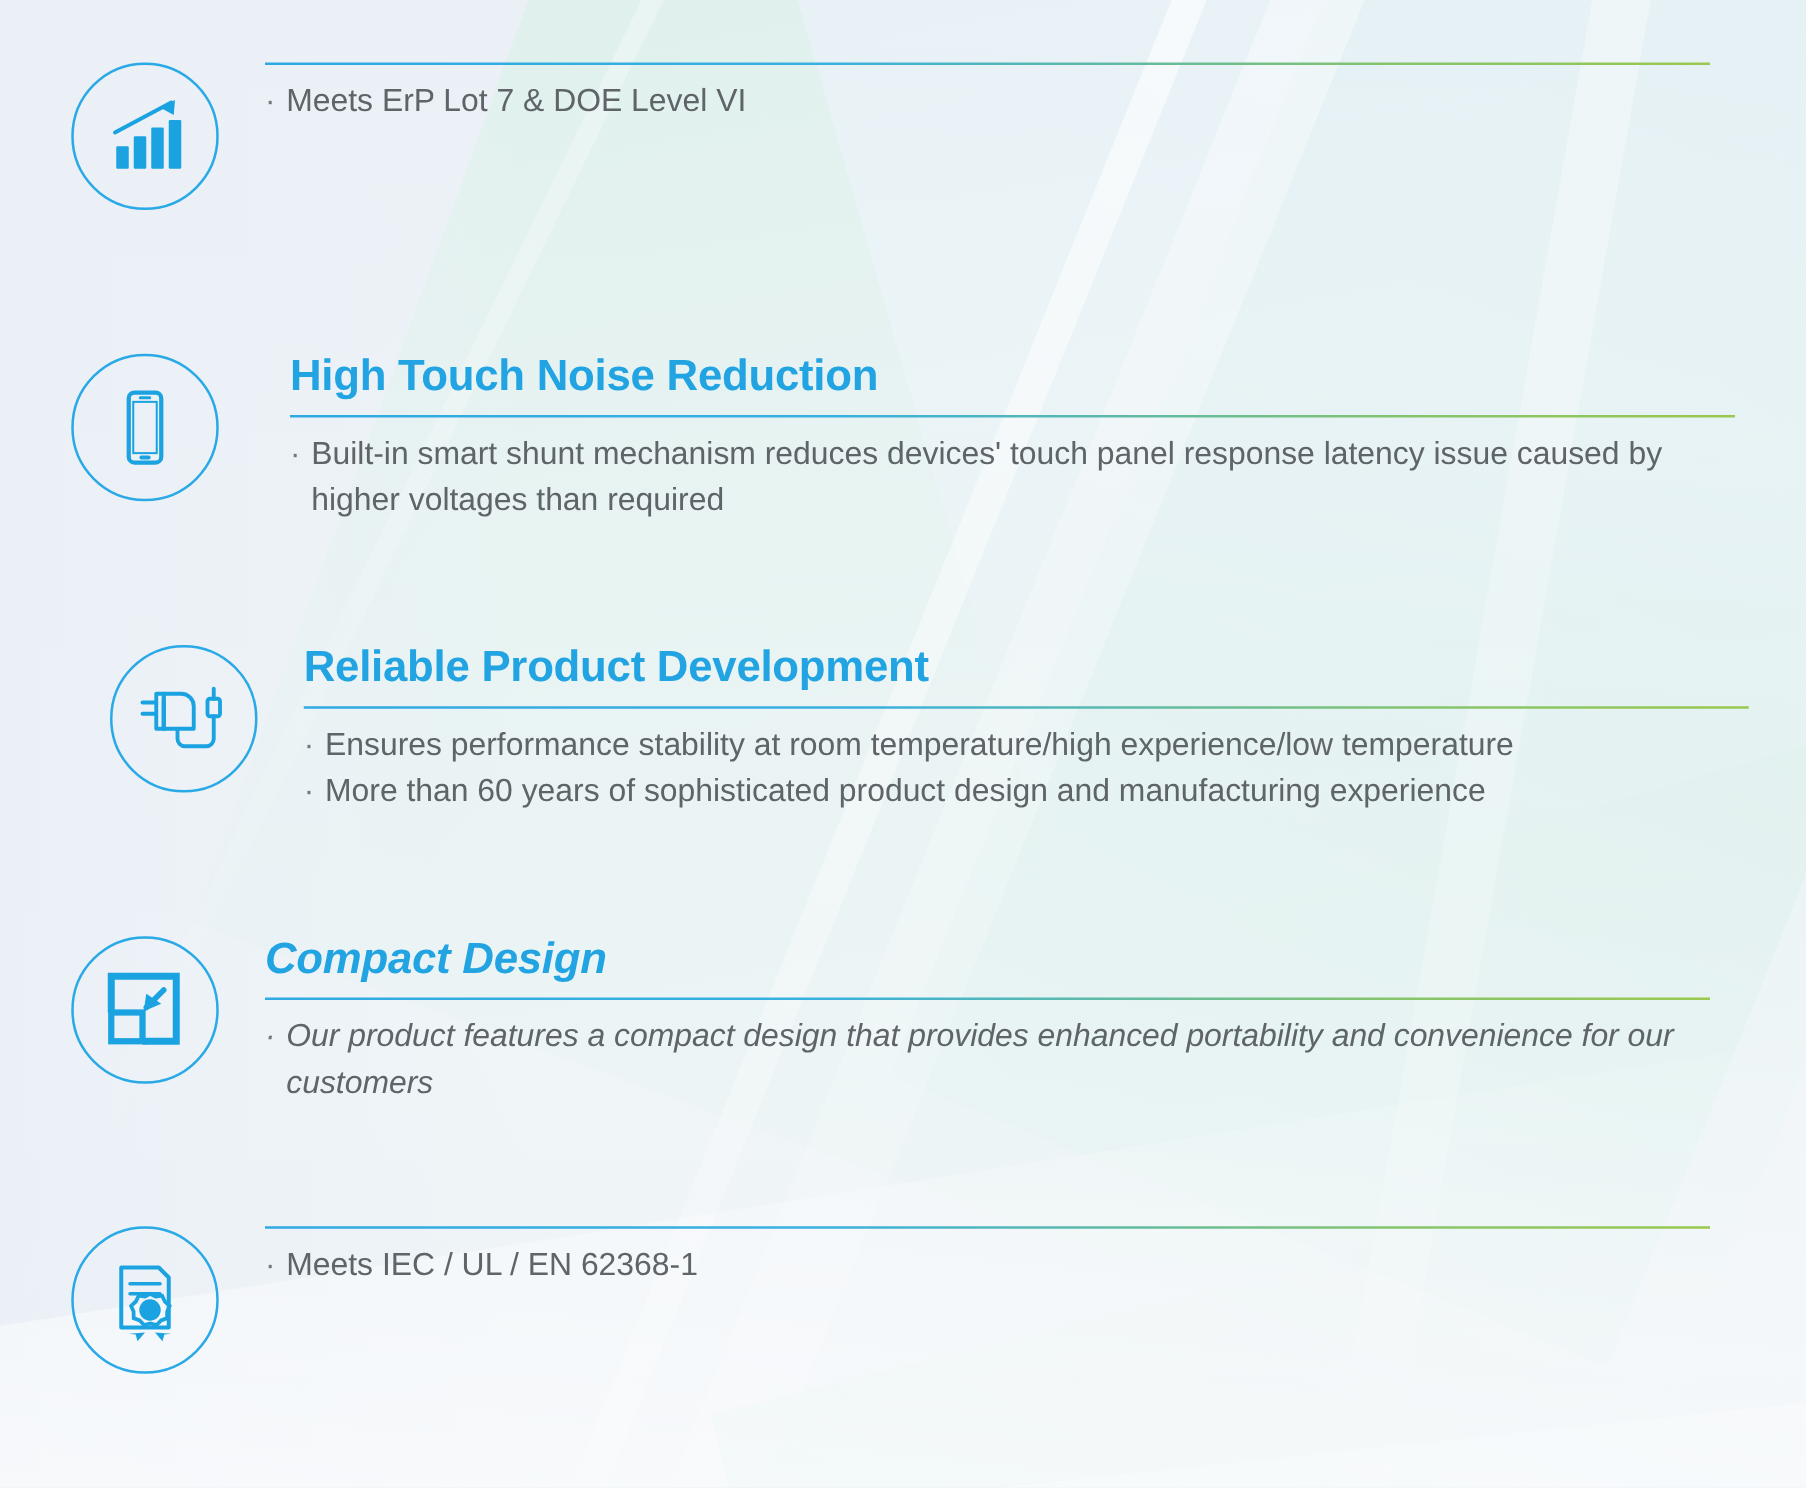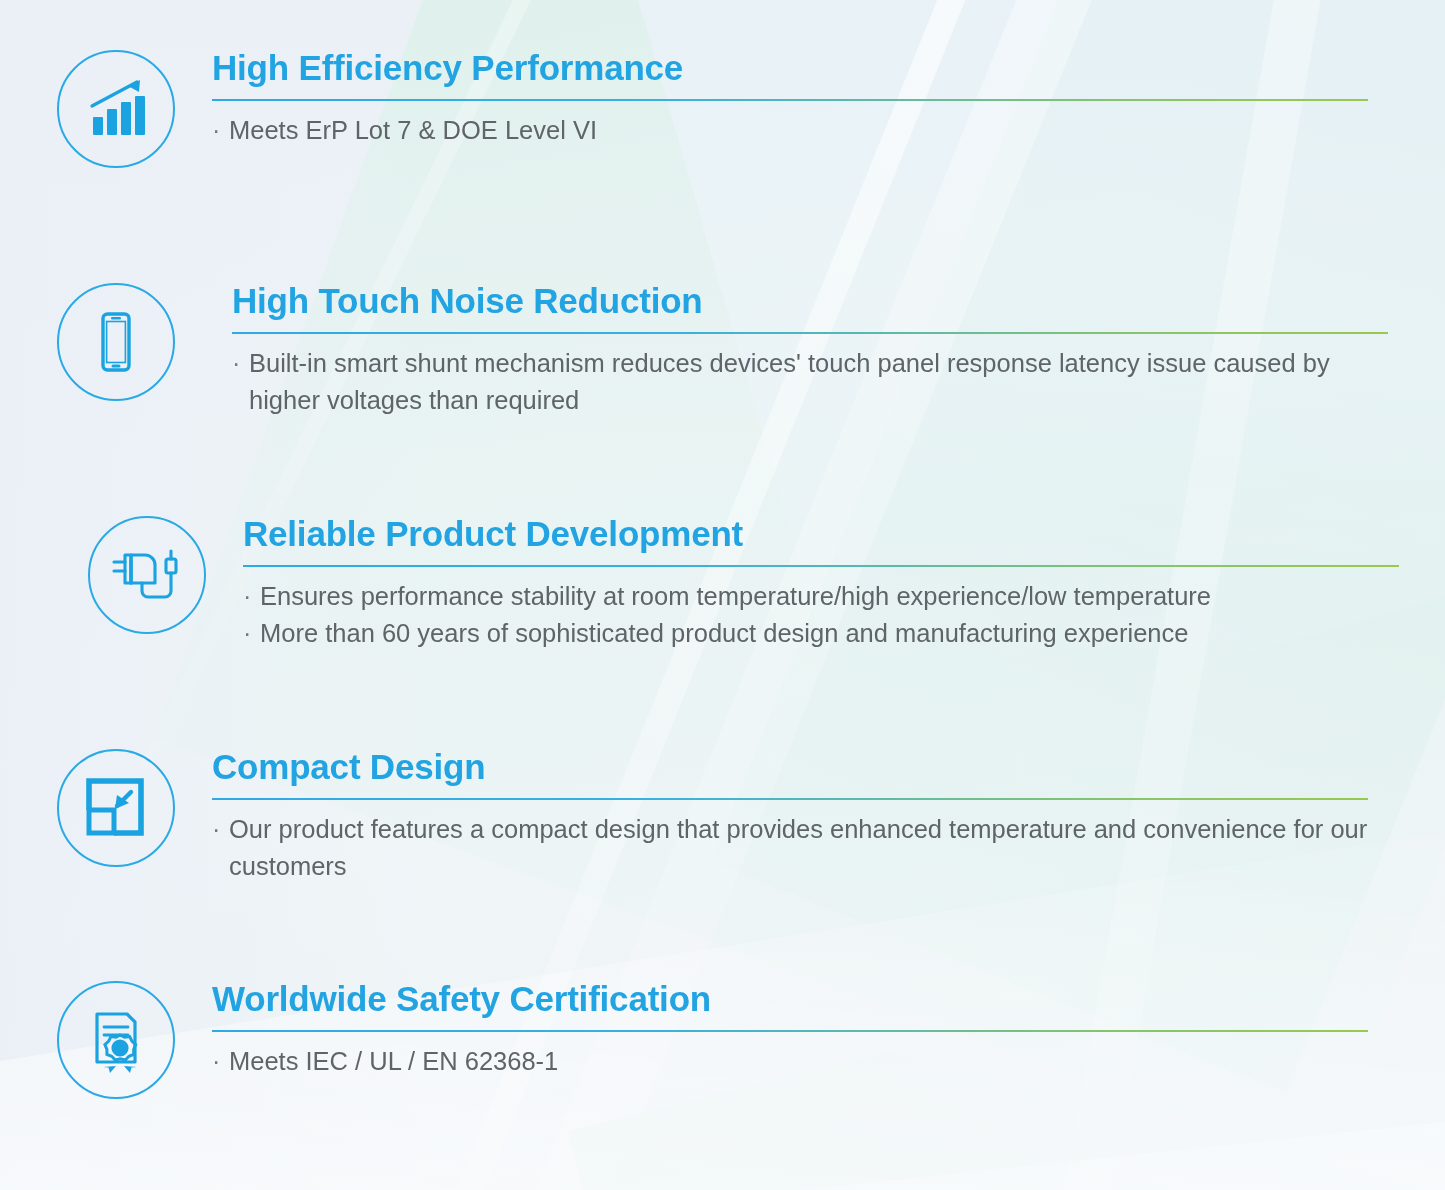--- a/index.html
+++ b/index.html
@@ -154,21 +154,21 @@
     color: #72787c;
     font-size: 25px;
     line-height: 1.47;
   }
   .bullet .btext { flex: 1 1 auto; }
 
   
   .f0 { top: 50px;  }
   .f1 { top: 283px; gap: 20px; }
   .f2 { top: 516px; margin-left: 31px; }
-  .f3 { top: 749px; }
+  .f3 { top: 749px; font-style: italic; }
   .f4 { top: 981px; }
 </style>
 </head>
 <body>
 
 <div id="page">
 
   <div class="bg-layer">
     <div class="bg-wash-green"></div>
     <div class="bg-diag-teal"></div>
@@ -196,21 +196,20 @@
               <rect x="55" y="23" width="10" height="39" rx="1"></rect>
             </g>
             <g stroke="#1aa3e0" stroke-width="3.2" fill="none" stroke-linecap="round">
               <path d="M12 33 L57 9"></path>
             </g>
             <path d="M60 7 L59 19 L48 13 Z" fill="#1aa3e0"></path>
           </svg>
         </div>
       </div>
       <div class="feature-body">
-        <div class="feature-title">High Efficiency Performance</div>
         <div class="feature-rule"></div>
         <ul class="bullets">
           <li class="bullet">
             <span class="dot">·</span>
             <span class="btext">Meets ErP Lot 7 &amp; DOE Level VI</span>
           </li>
         </ul>
       </div>
     </div>
 
@@ -286,21 +285,21 @@
             <path d="M34 36 L36 22 L48 30 Z" fill="#1aa3e0"></path>
           </svg>
         </div>
       </div>
       <div class="feature-body">
         <div class="feature-title">Compact Design</div>
         <div class="feature-rule"></div>
         <ul class="bullets">
           <li class="bullet">
             <span class="dot">·</span>
-            <span class="btext">Our product features a compact design that provides enhanced temperature and convenience for our customers</span>
+            <span class="btext">Our product features a compact design that provides enhanced portability and convenience for our customers</span>
           </li>
         </ul>
       </div>
     </div>
 
     <div class="feature f4">
       <div class="icon-wrap">
         <div class="icon-circle">
           <svg width="72" height="72" viewBox="0 0 72 72" aria-hidden="true">
             <g fill="none" stroke="#1aa3e0" stroke-width="3.2" stroke-linejoin="round">
@@ -313,21 +312,20 @@
             <g fill="#1aa3e0">
               <path d="M36 62 L30 69 L28.5 63.5 L23 63 Z"></path>
               <path d="M44 62 L50 69 L51.5 63.5 L57 63 Z"></path>
             </g>
             <path d="M40 31 l4.6 2.2 5.1 -0.6 2.2 4.6 3.8 3.5 -2.0 4.7 0 5.1 -4.8 1.8 -3.6 3.7 -5.0 -1.2 -5.0 1.2 -3.6 -3.7 -4.8 -1.8 0 -5.1 -2.0 -4.7 3.8 -3.5 2.2 -4.6 5.1 0.6 Z" fill="none" stroke="#1aa3e0" stroke-width="3"></path>
             <circle cx="40" cy="44" r="8.6" fill="#1aa3e0"></circle>
           </svg>
         </div>
       </div>
       <div class="feature-body">
-        <div class="feature-title">Worldwide Safety Certification</div>
         <div class="feature-rule"></div>
         <ul class="bullets">
           <li class="bullet">
             <span class="dot">·</span>
             <span class="btext">Meets IEC / UL / EN 62368-1</span>
           </li>
         </ul>
       </div>
     </div>
 

